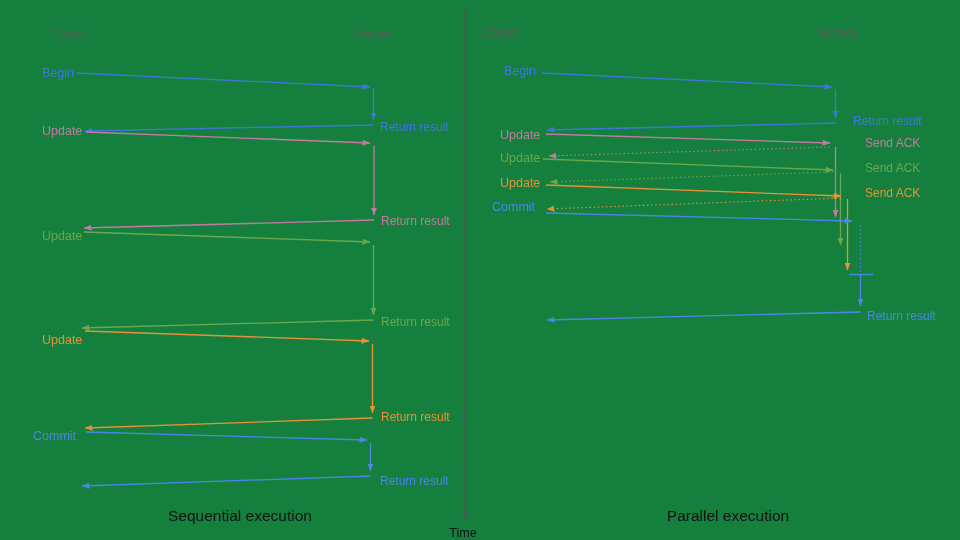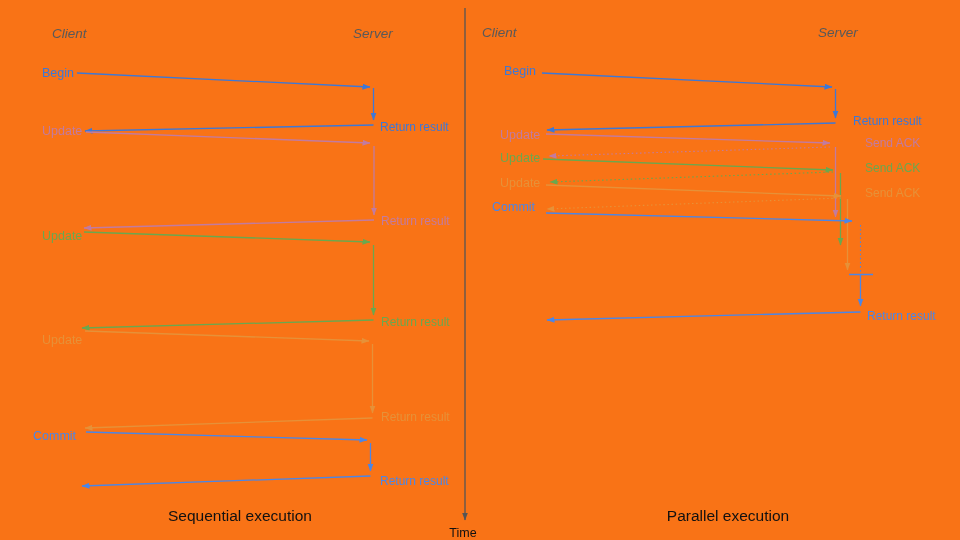--- a/index.html
+++ b/index.html
@@ -1,19 +1,19 @@
 <!DOCTYPE html>
 <html><head>
 <meta charset="utf-8">
 <style>
   html,body{margin:0;padding:0;background:#ffffff;}
   .canvas{
     position:relative;
     width:960px;height:540px;
-    background:#f97316;
+    background:#15803d;
     overflow:hidden;
     font-family:"Liberation Sans", sans-serif;
   }
   svg{display:block;}
   text{font-family:"Liberation Sans", sans-serif;}
   .hdr{font-size:13.5px;font-style:italic;}
   .msg{font-size:12.5px;}
   .resp{font-size:12px;}
   .title{font-size:15.5px;}
   .time{font-size:12.5px;}

